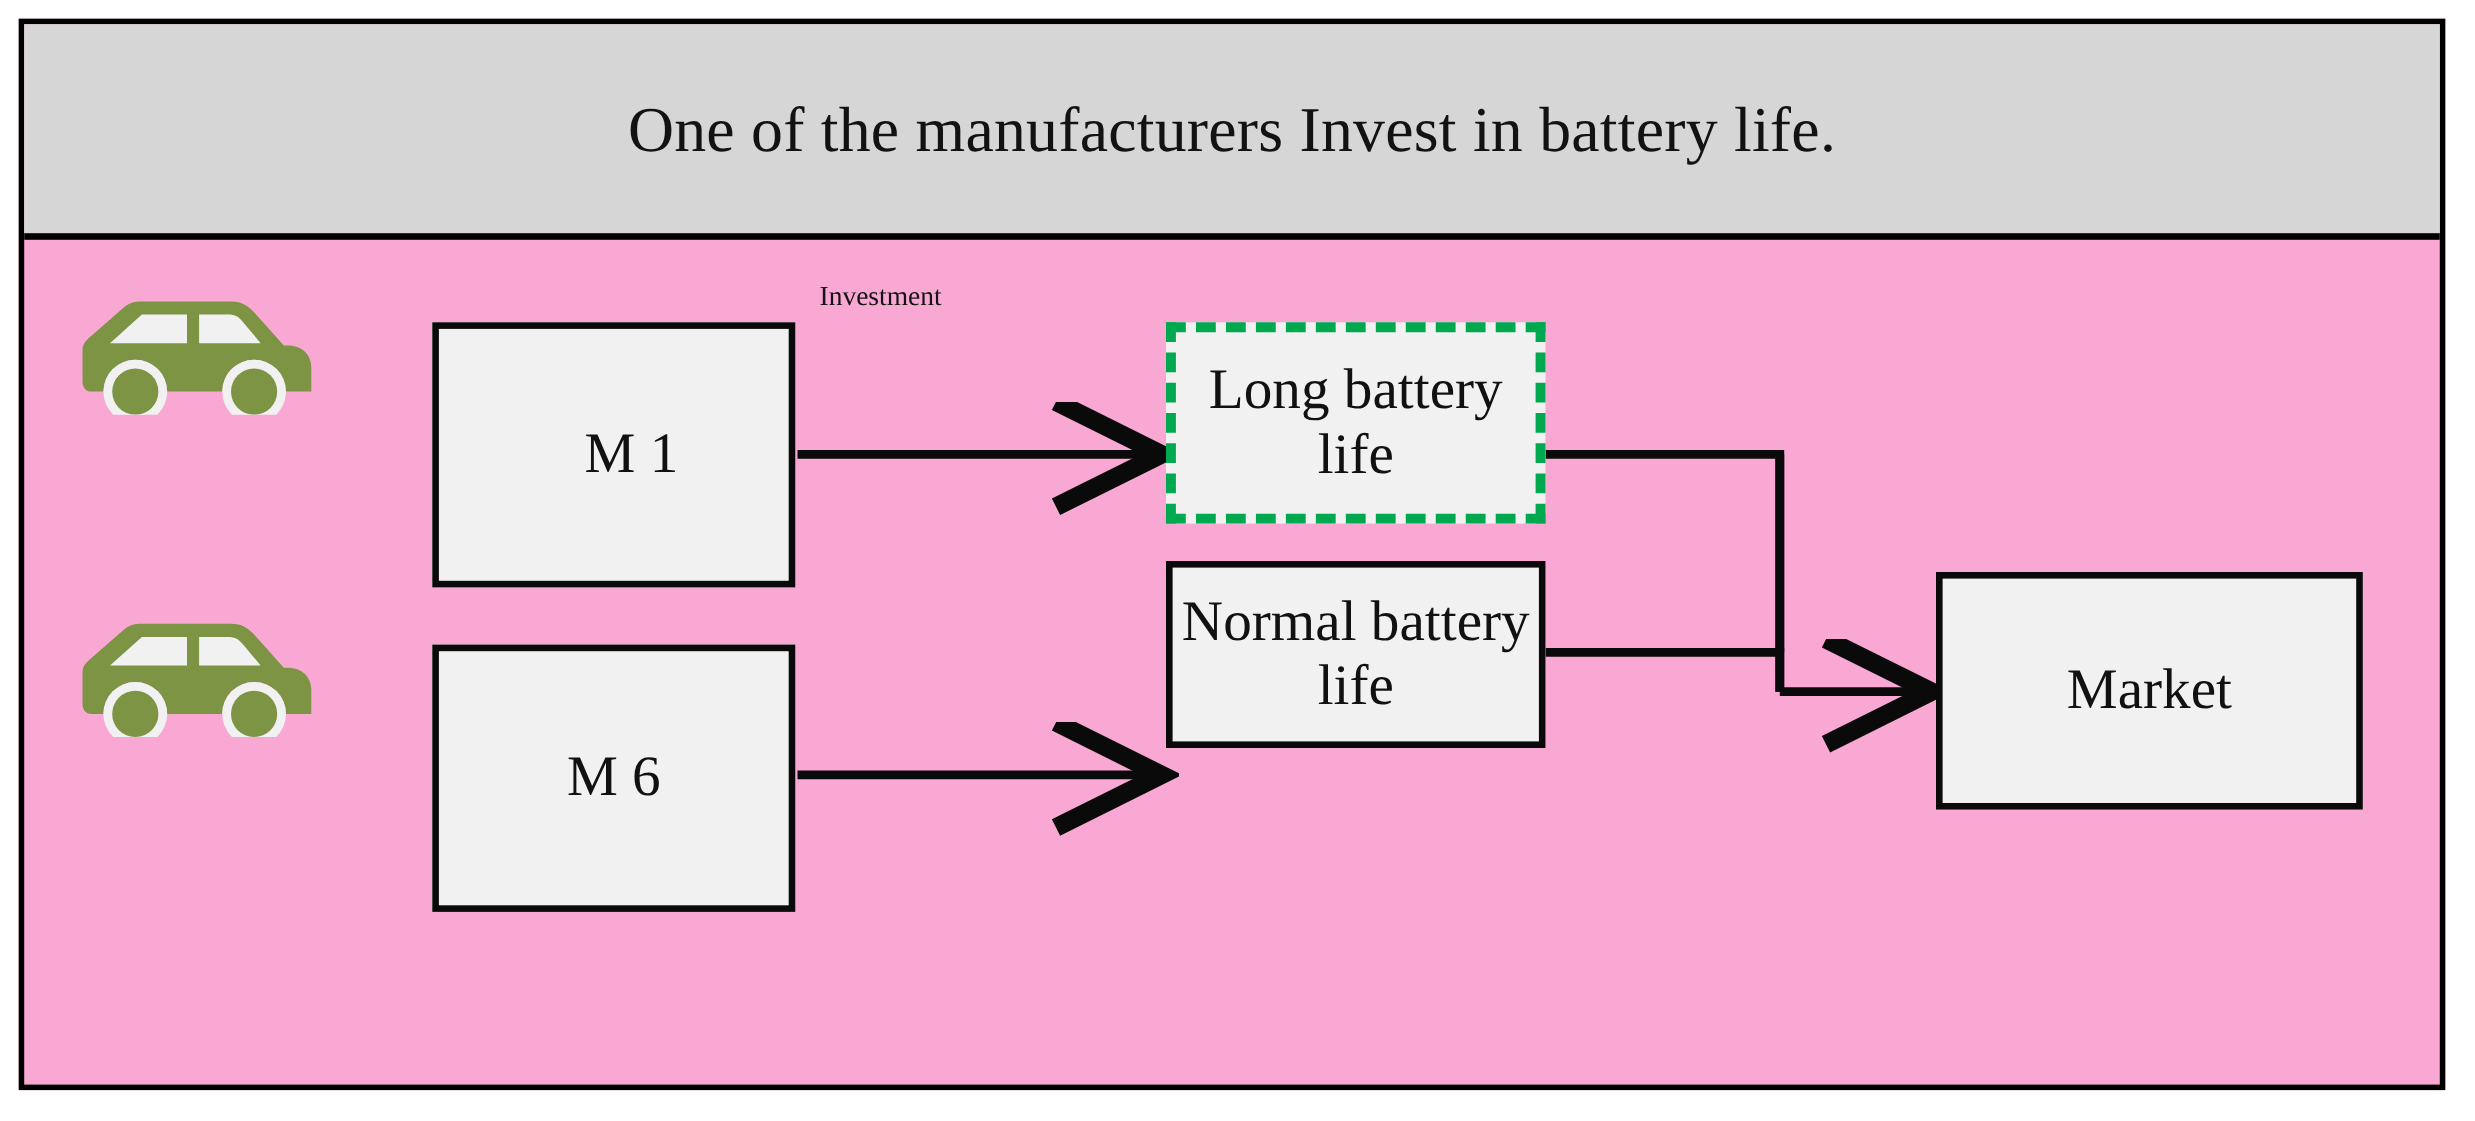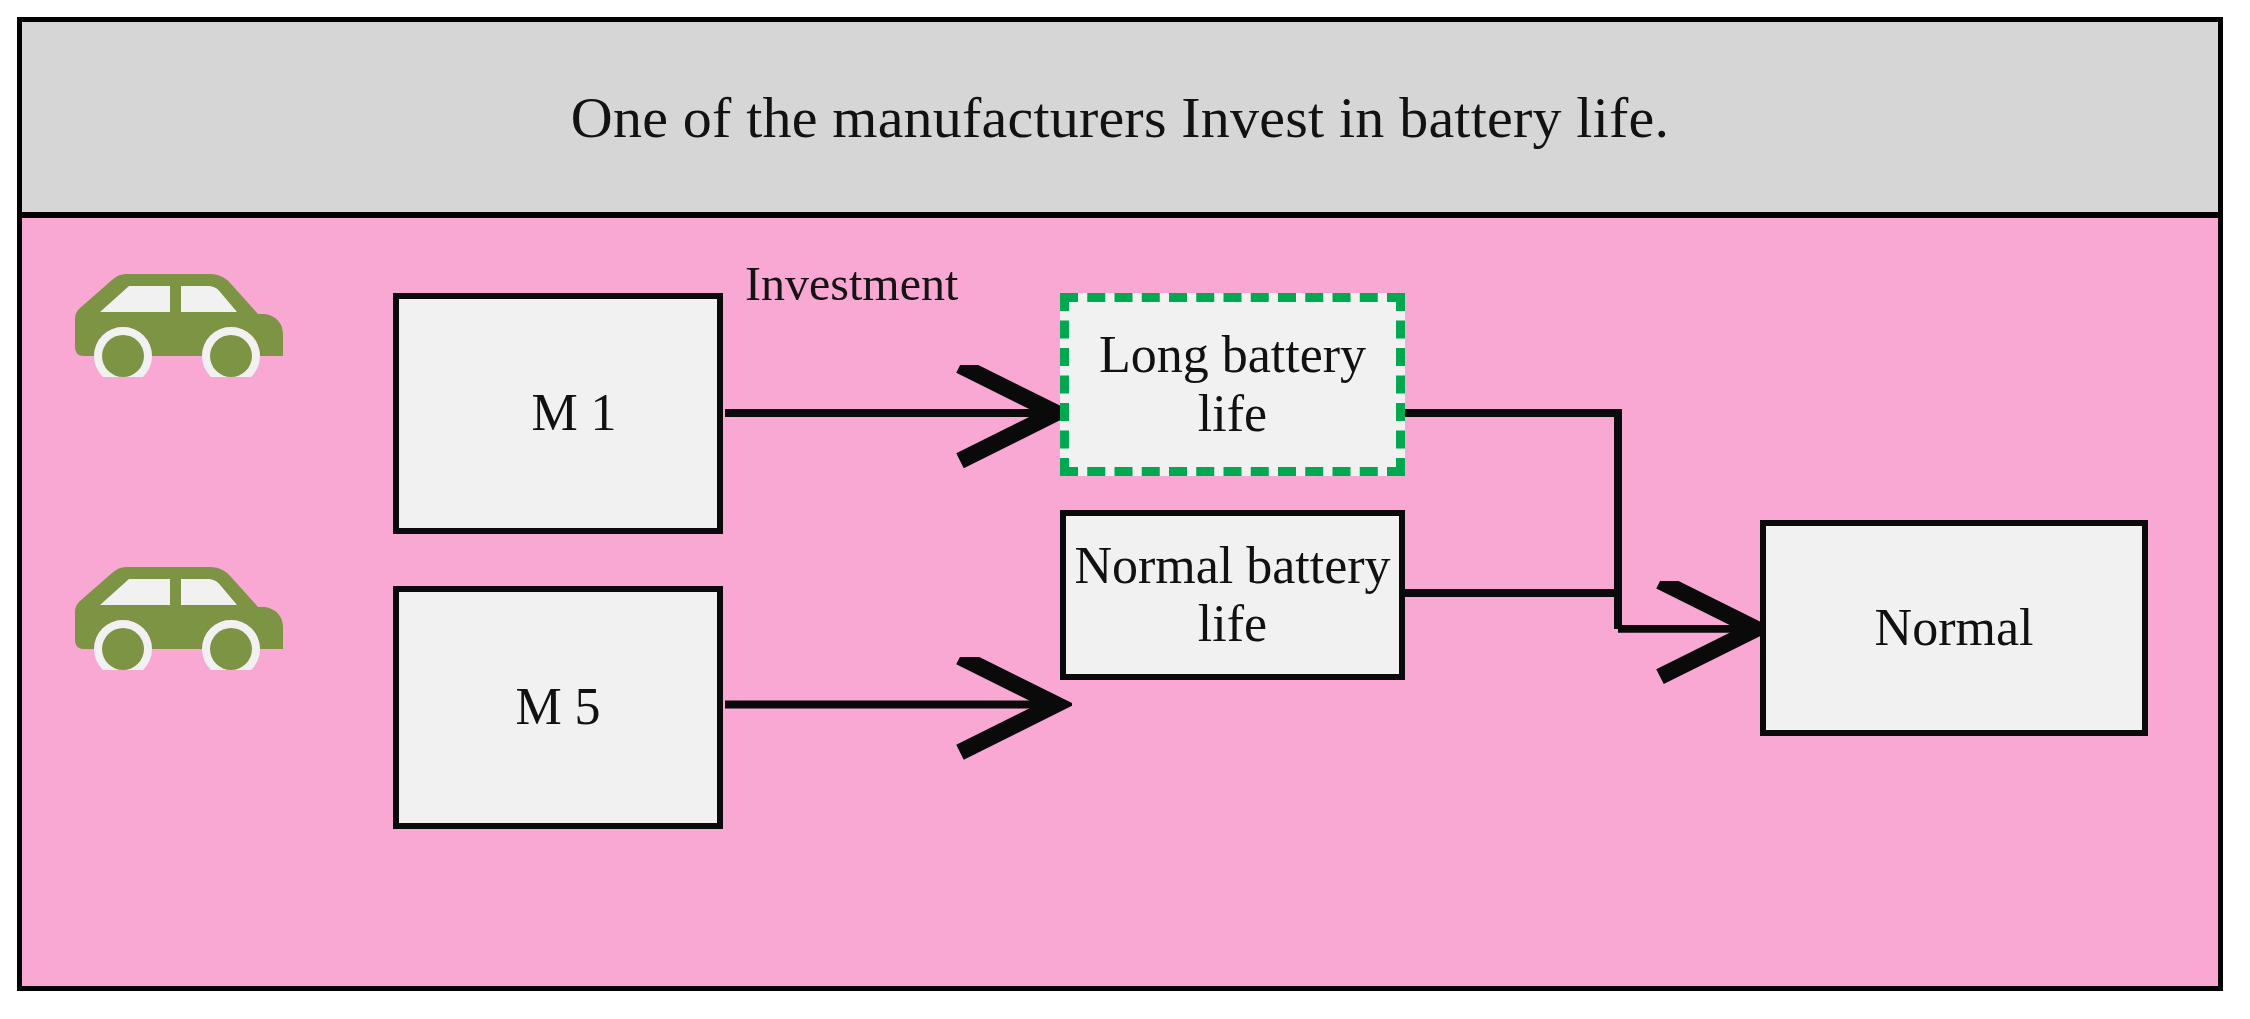--- a/index.html
+++ b/index.html
@@ -107,21 +107,21 @@
     position: absolute;
     left: 0; top: 0;
     width: 100%;
     height: 100%;
     pointer-events: none;
   }
 
   
   .edge-label {
     position: absolute;
-    font-size: 48px;
+    font-size: 25px;
     color: #141414;
     white-space: nowrap;
   }
   #label-investment {
     left: 723px;
     top: 38px;
   }
 
   
   .car-icon {
@@ -219,31 +219,31 @@
       <circle cx="157" cy="104" r="29" fill="#f1f1f1"></circle>
       <circle cx="49" cy="104" r="21" fill="#7d9445"></circle>
       <circle cx="157" cy="104" r="21" fill="#7d9445"></circle>
     </svg>
 
     <div class="node solid" id="node-m1">
       <span>M 1</span>
     </div>
 
     <div class="node solid" id="node-m2">
-      <span>M 5</span>
+      <span>M 6</span>
     </div>
 
     <div class="node solid" id="node-normal-battery">
       <span>Normal battery life</span>
     </div>
 
     <div class="node dashed" id="node-long-battery">
       <span>Long battery life</span>
     </div>
 
     <div class="node solid" id="node-market">
-      <span>Normal</span>
+      <span>Market</span>
     </div>
 
     <div class="edge-label" id="label-investment">Investment</div>
 
   </div>
 </div>
 
 </body></html>

